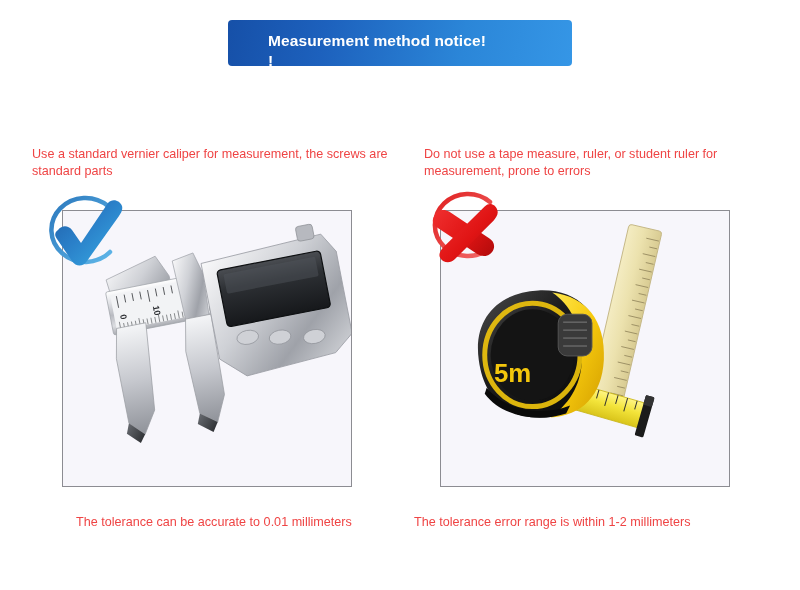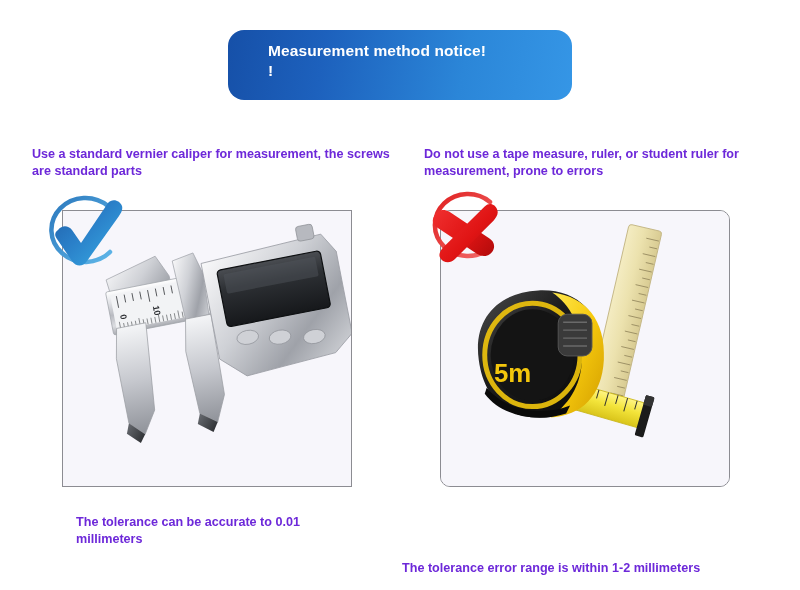--- a/index.html
+++ b/index.html
@@ -16,61 +16,61 @@
     position: relative;
     width: 800px;
     height: 590px;
     background: #ffffff;
   }
 
   
   .banner {
     position: absolute;
     left: 228px;
-    top: 30px;
+    top: 20px;
     width: 344px;
-    height: 70px;
-    border-radius: 16px;
+    height: 46px;
+    border-radius: 4px;
     background: linear-gradient(100deg, #1650a8 0%, #1d61bd 28%, #2b86d8 68%, #3596e6 100%);
   }
   .banner-text {
     position: absolute;
     left: 40px;
     top: 11px;
     width: 290px;
     color: #ffffff;
     font-size: 15.5px;
     font-weight: bold;
     line-height: 20px;
     letter-spacing: 0.1px;
     white-space: pre-line;
   }
 
   
   .caption {
     position: absolute;
-    color: #6d28d9;
+    color: #ef4444;
     font-size: 12.6px;
-    font-weight: bold;
+    font-weight: normal;
     line-height: 17px;
   }
   .caption-left-top  { left: 32px;  top: 146px; width: 372px; }
   .caption-right-top { left: 424px; top: 146px; width: 350px; }
   .caption-left-bottom  { left: 76px;  top: 514px; width: 290px; }
-  .caption-right-bottom { left: 402px; top: 514px; width: 350px; margin-top: 46px; }
+  .caption-right-bottom { left: 414px; top: 514px; width: 350px; }
 
   
   .photo {
     position: absolute;
     background: #f7f6fb;
     border: 1px solid #8c8c92;
     overflow: hidden;
   }
   .photo-left  { left: 62px;  top: 210px; width: 290px; height: 277px; }
-  .photo-right { left: 440px; top: 210px; width: 290px; height: 277px; border-radius: 10px; }
+  .photo-right { left: 440px; top: 210px; width: 290px; height: 277px; }
 
   .photo svg { display: block; width: 100%; height: 100%; }
 
   
   .badge {
     position: absolute;
     width: 92px;
     height: 84px;
     pointer-events: none;
   }

